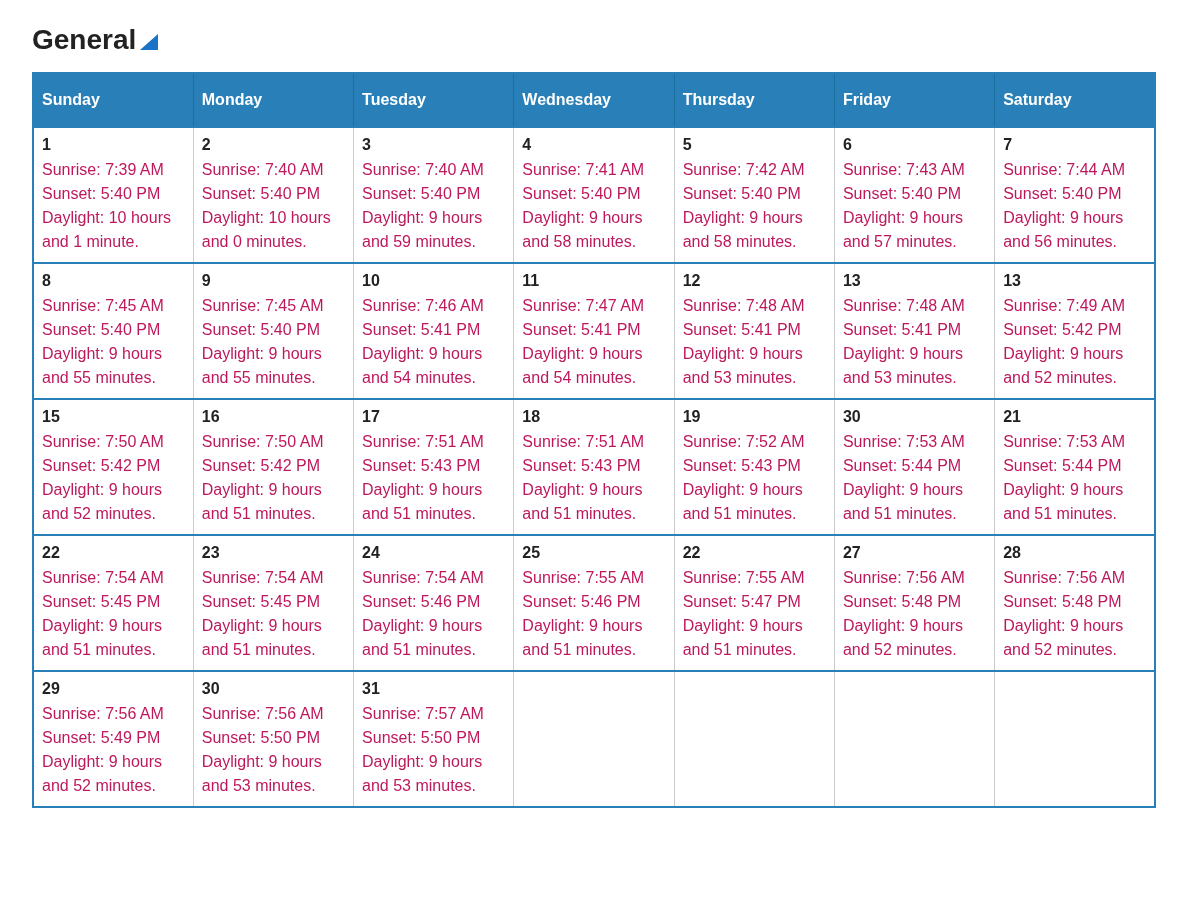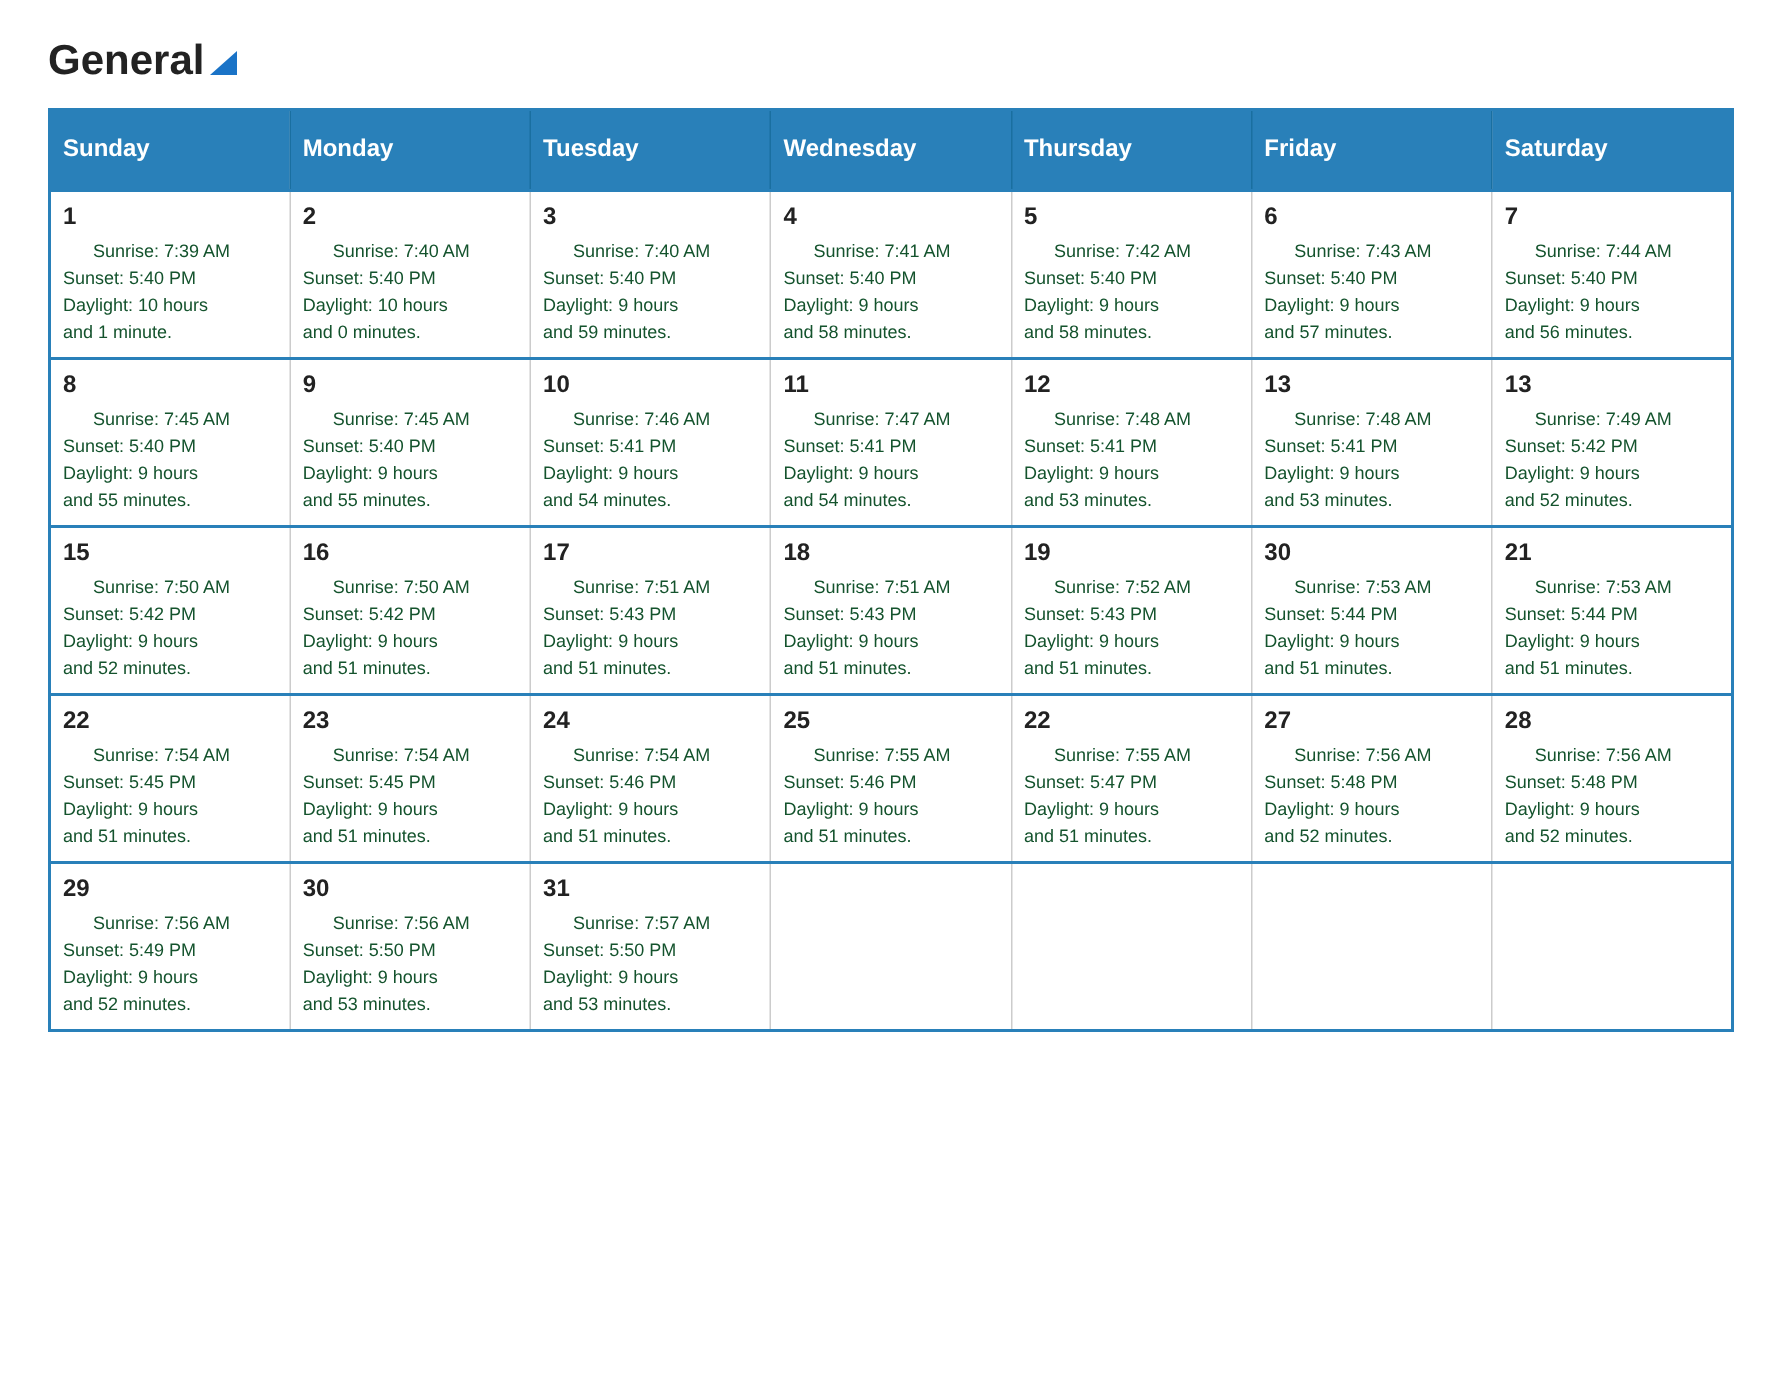--- a/index.html
+++ b/index.html
@@ -69,24 +69,23 @@
       width: 14.28%;
       min-height: 100px;
     }
     .day-number {
       font-size: 16px;
       font-weight: bold;
       margin-bottom: 4px;
       display: block;
     }
     .day-info {
-      font-size: 12px;
+      font-size: 16px;
       line-height: 1.5;
-      color: #14532d;
-      margin-left: 20px;
+      color: #be185d;
     }
     .calendar tr {
       border-bottom: 2px solid #2980b9;
     }
     .calendar tbody tr:last-child {
       border-bottom: none;
     }
     .empty-cell {
       background: #fff;
     }

